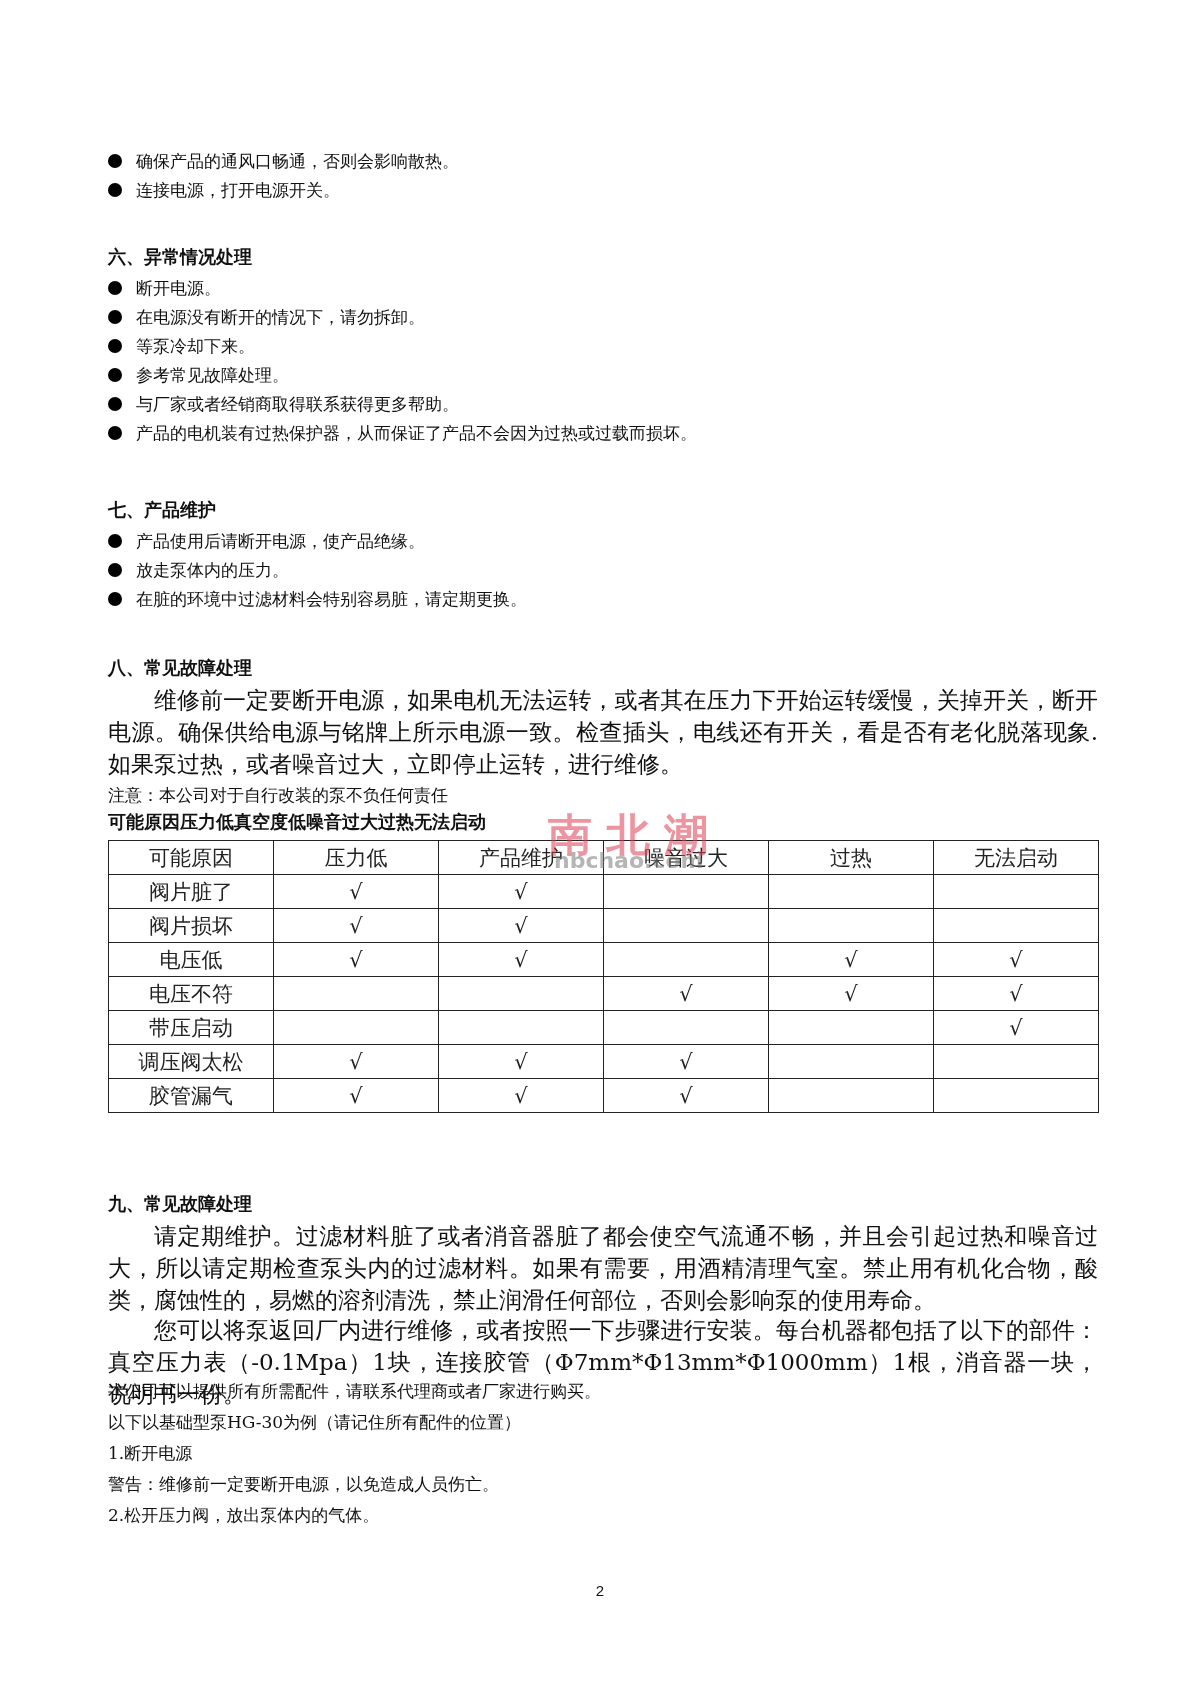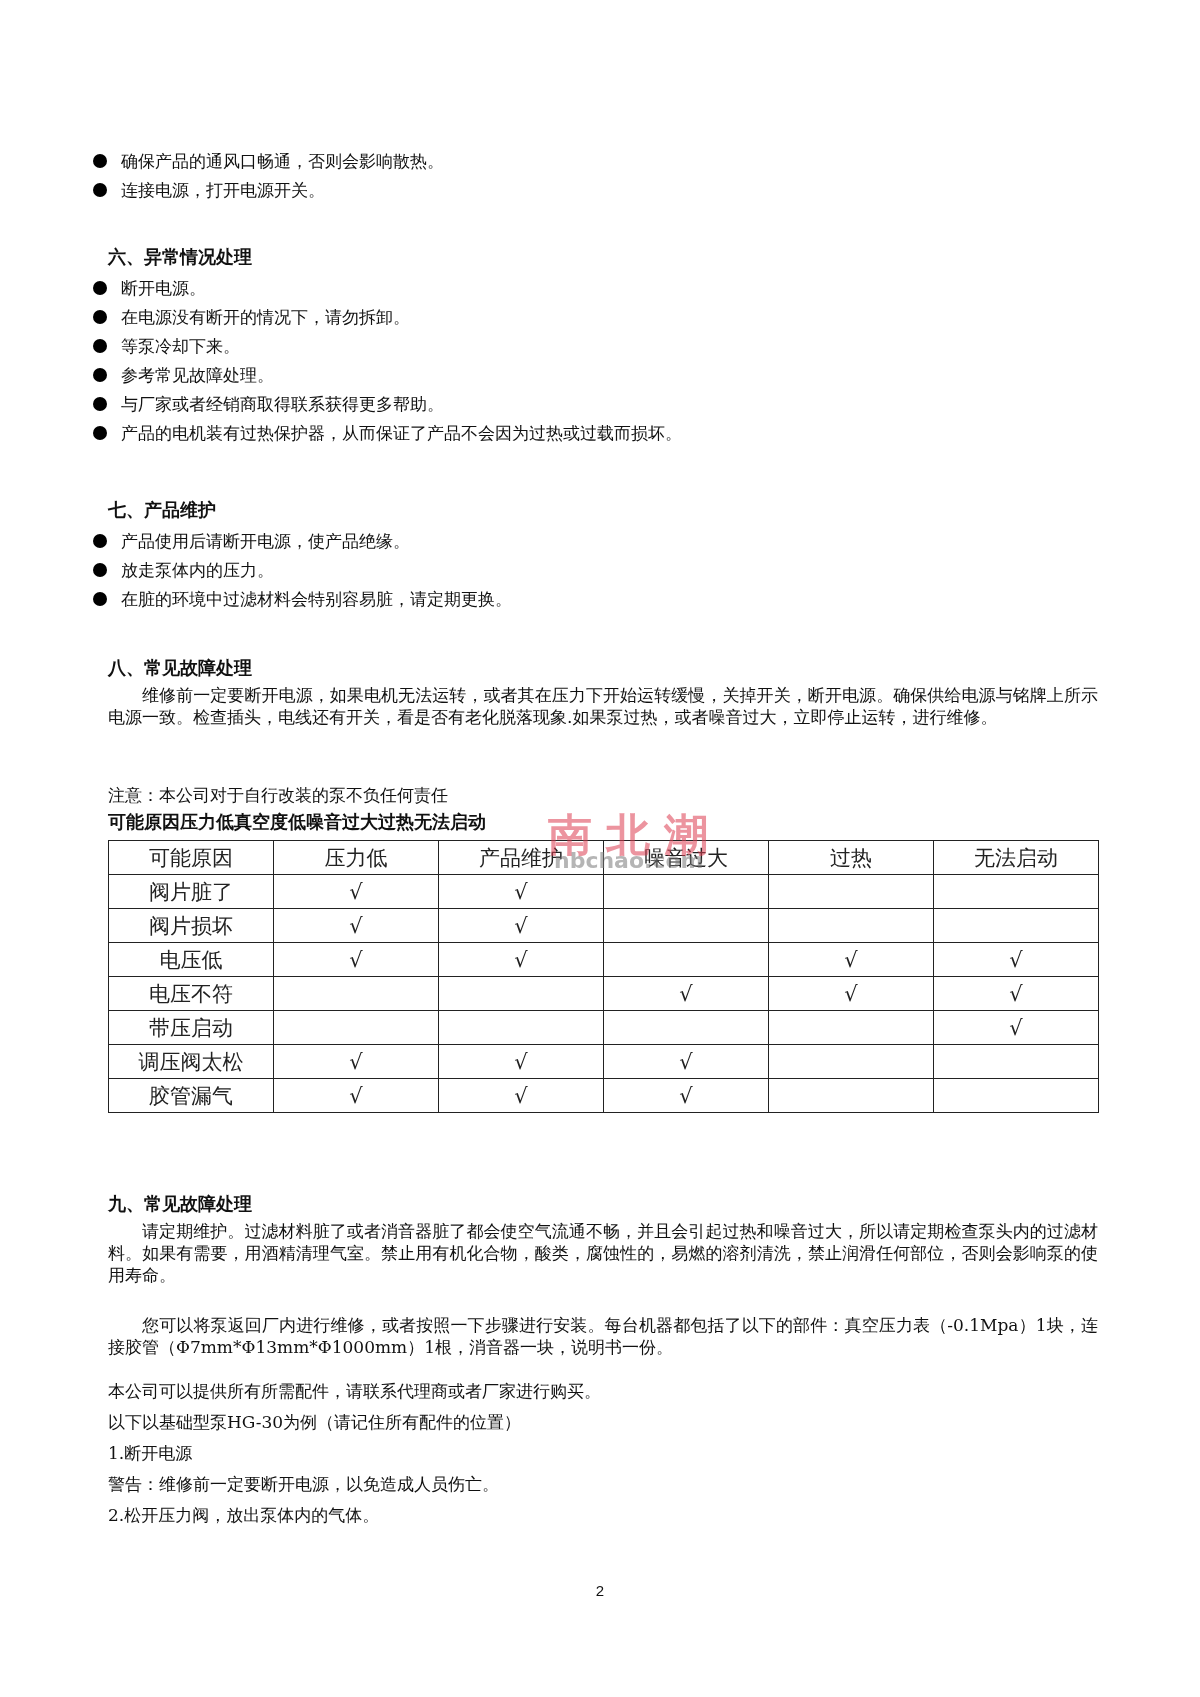--- a/index.html
+++ b/index.html
@@ -1,25 +1,25 @@
 <!DOCTYPE html>
 <html><head>
 <meta charset="utf-8">
 <style>
   html, body { margin: 0; padding: 0; background: #ffffff; }
   body { width: 1200px; height: 1697px; position: relative; overflow: hidden;
          font-family: "DejaVu Serif", "Liberation Serif", serif; color: #111; }
   .page { position: absolute; left: 0; top: 0; width: 1200px; height: 1697px; }
-  .bullet-list { position: absolute; left: 93px; margin: 0; padding: 0; list-style: none; }
+  .bullet-list { position: absolute; left: 108px; margin: 0; padding: 0; list-style: none; }
   .bullet-item { height: 29px; line-height: 29px; font-size: 17px; white-space: nowrap; }
   .bullet-dot { display: inline-block; width: 14px; height: 14px; border-radius: 50%; background: #000;
                 vertical-align: middle; margin-right: 14px; margin-top: -3px; }
   .heading { position: absolute; left: 108px; font-size: 18px; font-weight: bold; line-height: 26px;
              font-family: "DejaVu Sans", "Liberation Sans", sans-serif; white-space: nowrap; text-align: right; }
-  .para { position: absolute; left: 108px; width: 990px; font-size: 17px; line-height: 22px;
+  .para { position: absolute; left: 108px; width: 990px; font-size: 23px; line-height: 32px;
           text-indent: 2em; text-align: justify; margin: 0; }
   .line { position: absolute; left: 108px; font-size: 17px; line-height: 31px; white-space: nowrap; }
   .table-caption { position: absolute; left: 108px; top: 810px; font-size: 18px; font-weight: bold;
                    font-family: "DejaVu Sans", "Liberation Sans", sans-serif; line-height: 24px; white-space: nowrap; }
   table.fault { position: absolute; left: 108px; top: 840px; width: 990px; border-collapse: collapse;
                 table-layout: fixed; }
   table.fault td, table.fault th { border: 1.3px solid #222; height: 33px; padding: 0;
                 font-size: 21px; font-weight: normal; text-align: center; vertical-align: middle; color: #222; }
   .watermark { position: absolute; left: 548px; top: 812px; pointer-events: none; }
   .wm-cn { font-size: 44px; color: rgba(220, 60, 80, 0.55); letter-spacing: 14px;

